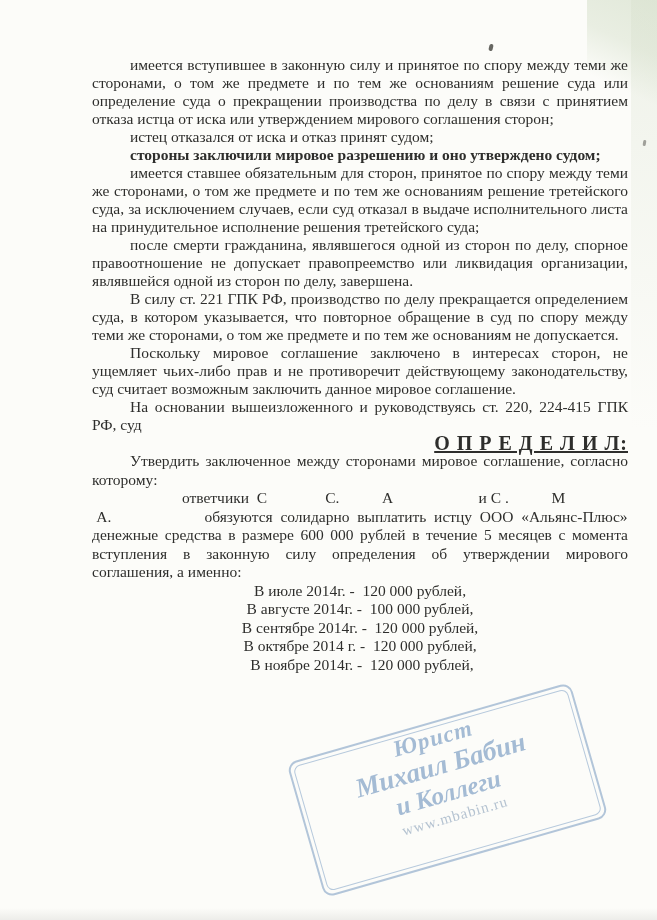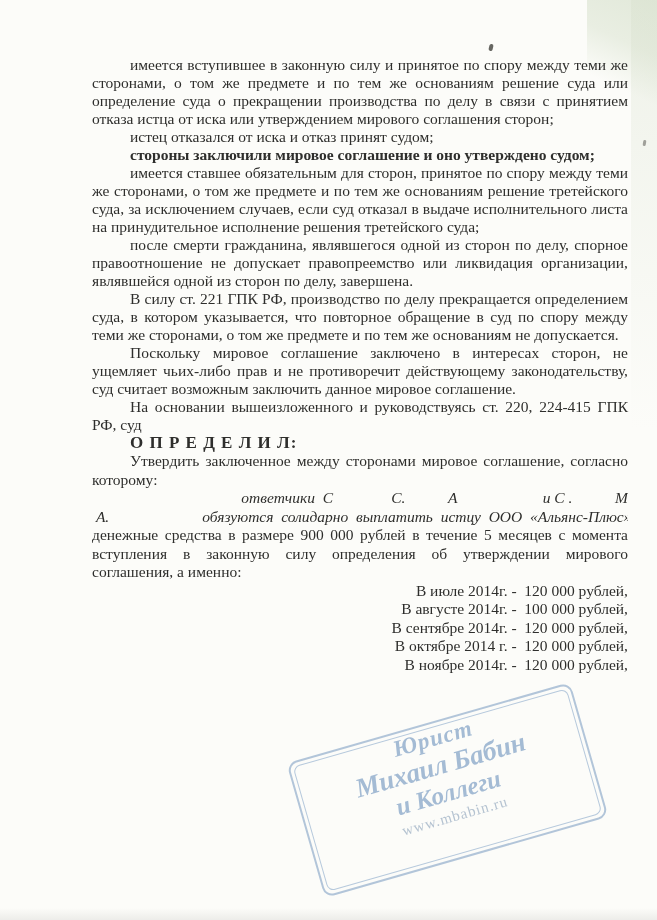--- a/index.html
+++ b/index.html
@@ -59,29 +59,30 @@
   .doc{
     position:absolute;left:92px;top:56px;width:536px;
     font-size:15.5px;line-height:18px;
     text-align:justify;
     z-index:2;
   }
   .doc p{margin:0;text-indent:38px;}
   .doc p.bold{font-weight:bold;}
   .ruling-heading{
     margin:2px 0 22px 0;
-    text-align:left;
+    text-align:right;
     font-weight:bold;
-    font-size:17px;
+    font-size:20px;
     letter-spacing:1px;
     text-indent:0;
+    text-decoration:underline;
   }
   .ruling{line-height:18.5px;}
-  .preline{white-space:pre;text-indent:0 !important;text-align:right;overflow:hidden;font-style:italic;}
-  .payment{white-space:pre;text-align:right;line-height:18.5px;}
+  .preline{white-space:pre;text-indent:0 !important;text-align:center;overflow:hidden;}
+  .payment{white-space:pre;text-align:center;line-height:18.5px;}
 </style>
 </head>
 <body>
 
 <div class="page">
 
   <div class="tint-corner"></div>
   <div class="edge-right"></div>
   <div class="speck1"></div>
   <div class="speck2"></div>
@@ -90,34 +91,34 @@
   <div class="stamp">
     <div class="s1">Юрист</div>
     <div class="s2">Михаил Бабин</div>
     <div class="s3">и Коллеги</div>
     <div class="s4">www.mbabin.ru</div>
   </div>
 
   <div class="doc">
     <p>имеется вступившее в законную силу и принятое по спору между теми же сторонами, о том же предмете и по тем же основаниям решение суда или определение суда о прекращении производства по делу в связи с принятием отказа истца от иска или утверждением мирового соглашения сторон;</p>
     <p>истец отказался от иска и отказ принят судом;</p>
-    <p class="bold">стороны заключили мировое соглашение и оно утверждено судом;</p>
+    <p class="bold">стороны заключили мировое разрешению и оно утверждено судом;</p>
     <p>имеется ставшее обязательным для сторон, принятое по спору между теми же сторонами, о том же предмете и по тем же основаниям решение третейского суда, за исключением случаев, если суд отказал в выдаче исполнительного листа на принудительное исполнение решения третейского суда;</p>
     <p>после смерти гражданина, являвшегося одной из сторон по делу, спорное правоотношение не допускает правопреемство или ликвидация организации, являвшейся одной из сторон по делу, завершена.</p>
     <p>В силу ст. 221 ГПК РФ, производство по делу прекращается определением суда, в котором указывается, что повторное обращение в суд по спору между теми же сторонами, о том же предмете и по тем же основаниям не допускается.</p>
     <p>Поскольку мировое соглашение заключено в интересах сторон, не ущемляет чьих-либо прав и не противоречит действующему законодательству, суд считает возможным заключить данное мировое соглашение.</p>
     <p>На основании вышеизложенного и руководствуясь ст. 220, 224-415 ГПК РФ, суд</p>
 
     <p class="ruling-heading">О П Р Е Д Е Л И Л:</p>
 
     <div class="ruling">
       <p>Утвердить заключенное между сторонами мировое соглашение,  согласно которому:</p>
       <div class="preline">       ответчики  С               С.           А                      и С .           М</div>
       <div class="preline"> А.                        обязуются  солидарно  выплатить  истцу  ООО  «Альянс-Плюс»</div>
-      <p style="text-indent:0">денежные средства в размере 900 000 рублей в течение 5 месяцев с момента вступления в законную силу определения об утверждении мирового соглашения, а именно:</p>
+      <p style="text-indent:0">денежные средства в размере 600 000 рублей в течение 5 месяцев с момента вступления в законную силу определения об утверждении мирового соглашения, а именно:</p>
       <div class="payment">В июле 2014г. -  120 000 рублей,</div>
       <div class="payment">В августе 2014г. -  100 000 рублей,</div>
       <div class="payment">В сентябре 2014г. -  120 000 рублей,</div>
       <div class="payment">В октябре 2014 г. -  120 000 рублей,</div>
       <div class="payment"> В ноябре 2014г. -  120 000 рублей,</div>
     </div>
   </div>
 
 </div>
 

